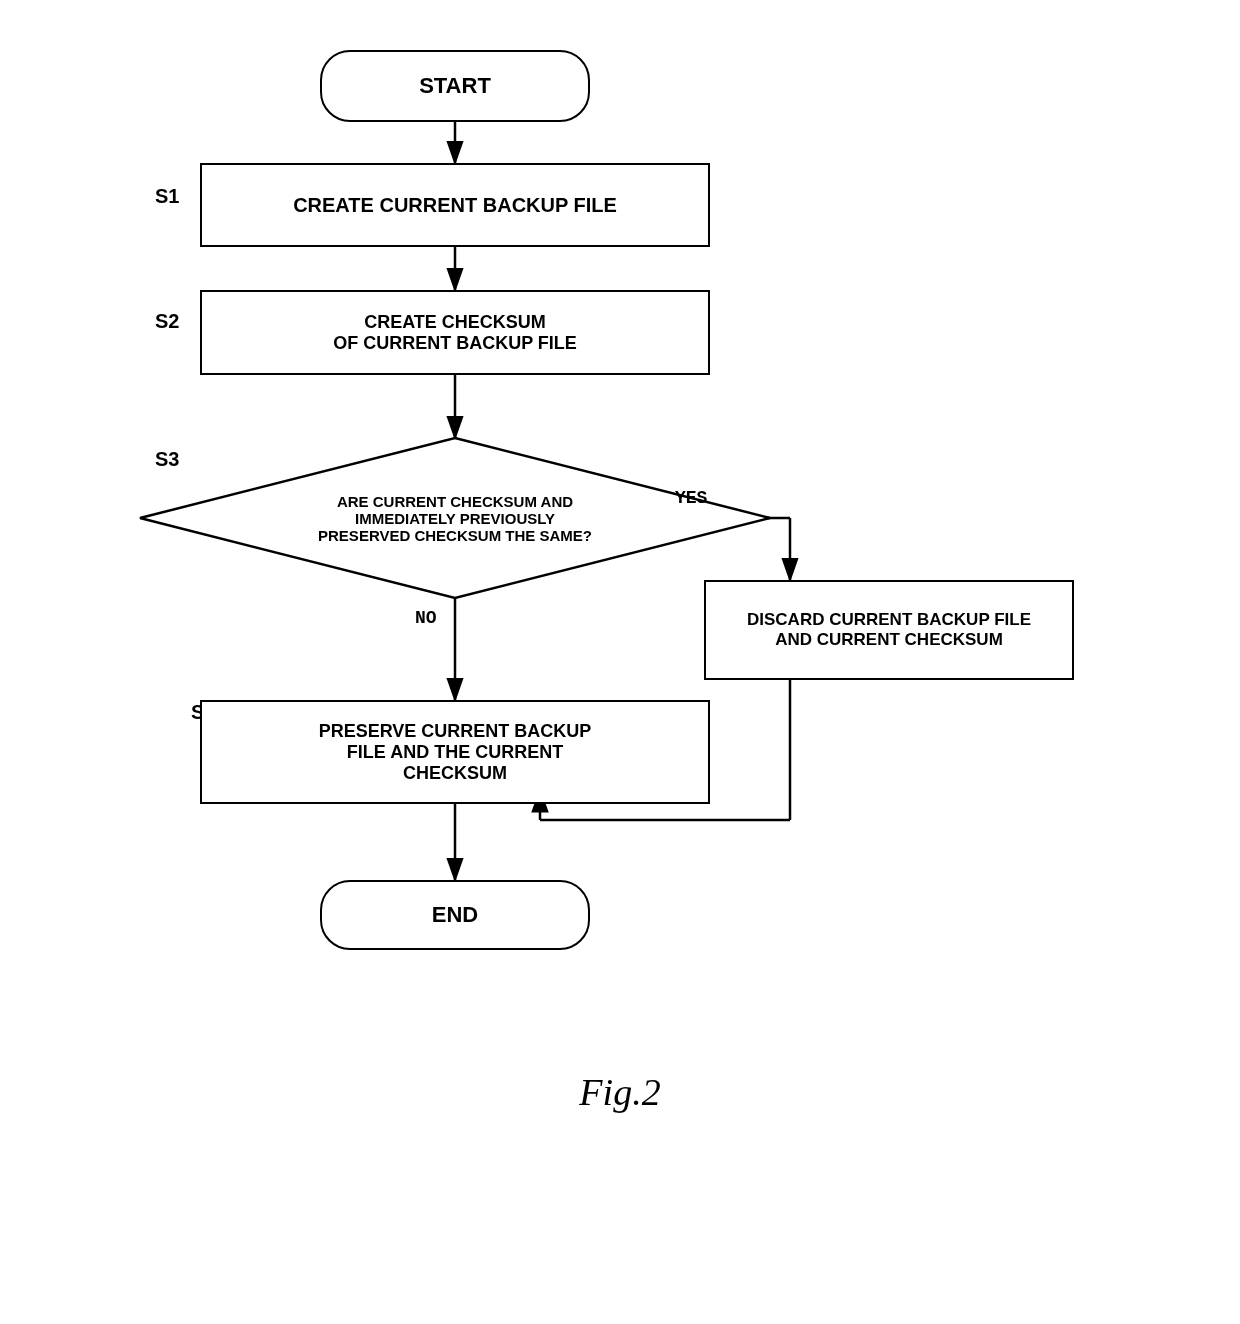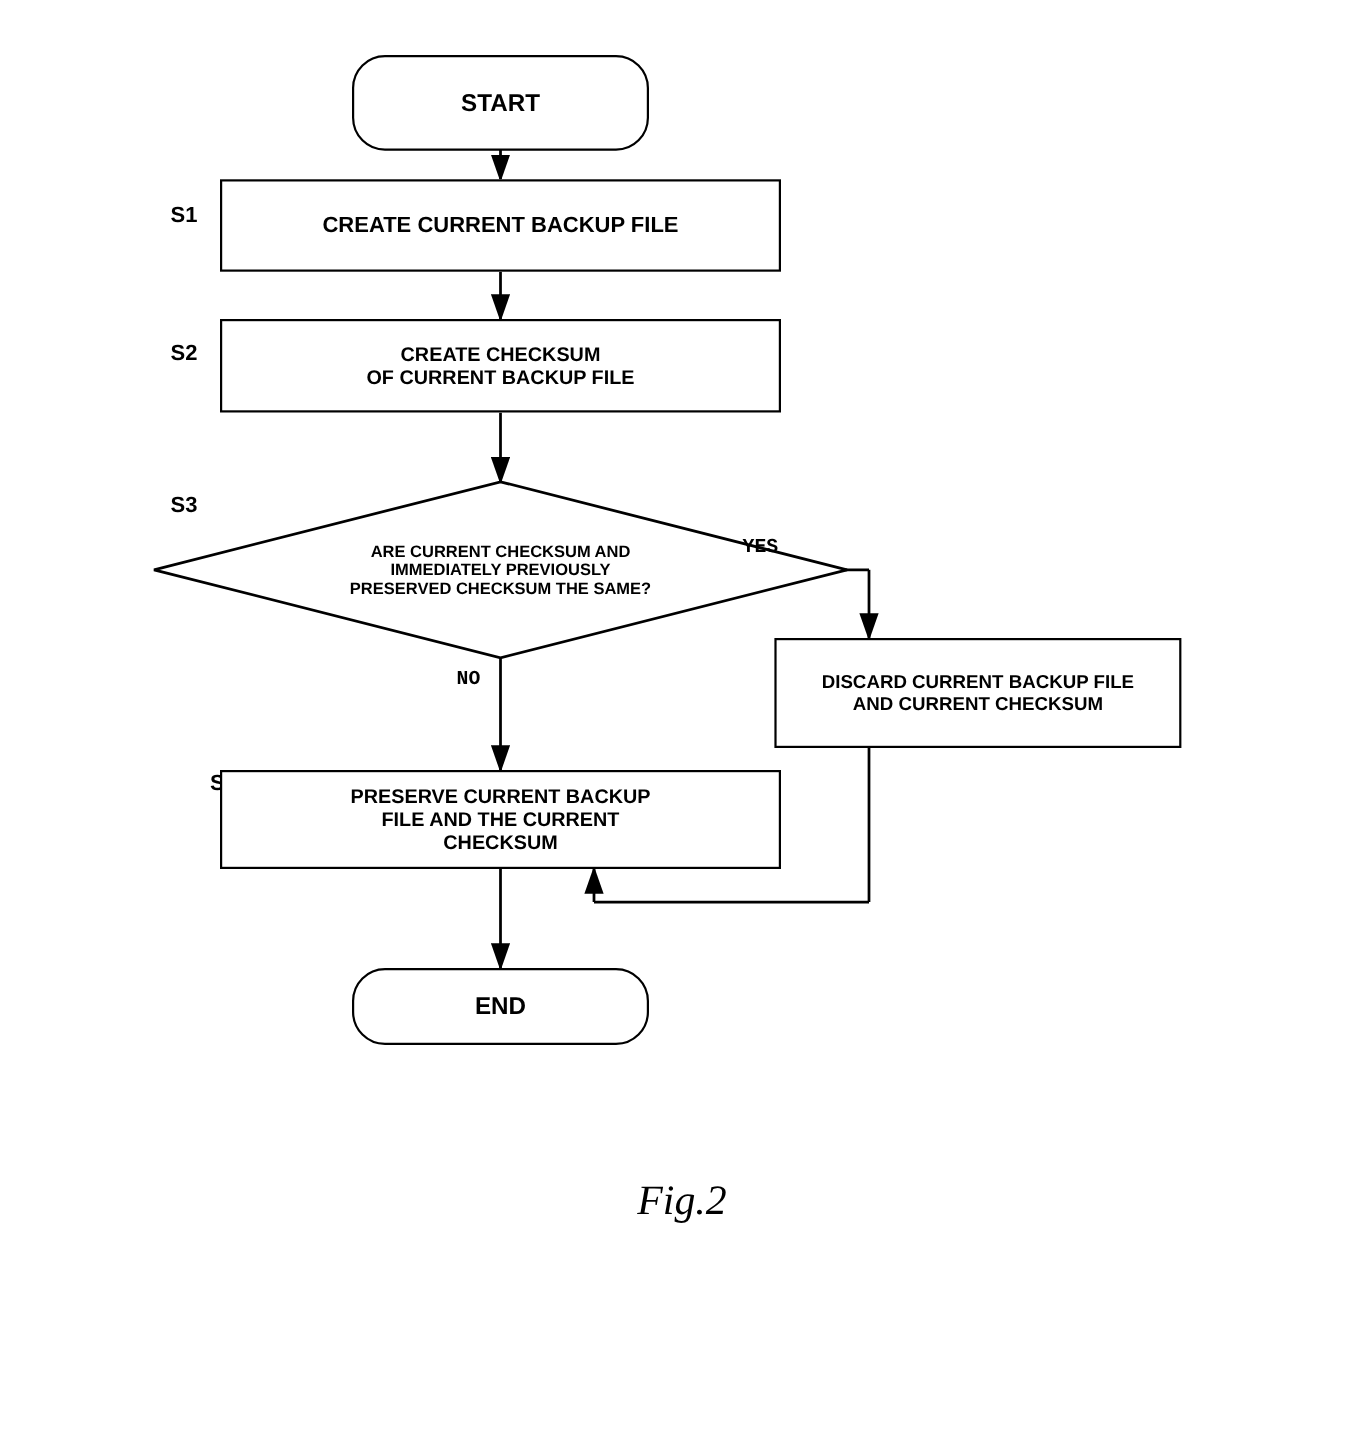--- a/index.html
+++ b/index.html
@@ -116,21 +116,21 @@
     <line x1="665" y1="498" x2="790" y2="498" stroke="#000" stroke-width="2.5"></line>
     <line x1="790" y1="498" x2="790" y2="560" stroke="#000" stroke-width="2.5" marker-end="url(#arrow)"></line>
 
     <line x1="790" y1="660" x2="790" y2="800" stroke="#000" stroke-width="2.5"></line>
     <line x1="790" y1="800" x2="540" y2="800" stroke="#000" stroke-width="2.5"></line>
     <line x1="540" y1="800" x2="540" y2="770" stroke="#000" stroke-width="2.5" marker-end="url(#arrow)"></line>
 
     <line x1="455" y1="770" x2="455" y2="860" stroke="#000" stroke-width="2.5" marker-end="url(#arrow)"></line>
   </svg>
 
-  <div class="fc-element rounded-rect" style="left:320px; top:30px; width:270px; height:87px; font-size:22px;">START</div>
+  <div class="fc-element rounded-rect" style="left:320px; top:30px; width:270px; height:72px; font-size:22px;">START</div>
 
   <div class="step-label" style="left:155px; top:165px;">S1</div>
 
   <div class="fc-element rect" style="left:200px; top:143px; width:510px; height:84px; font-size:20px;">CREATE CURRENT BACKUP FILE</div>
 
   <div class="step-label" style="left:155px; top:290px;">S2</div>
 
   <div class="fc-element rect" style="left:200px; top:270px; width:510px; height:85px; font-size:18px; white-space:pre-line;">
     <span>CREATE CHECKSUM<br>OF CURRENT BACKUP FILE</span>
   </div>
@@ -151,21 +151,21 @@
   <div class="branch-label" style="left:675px; top:468px;">YES</div>
 
   <div class="step-label" style="left:720px; top:562px;">S4</div>
 
   <div class="fc-element rect" style="left:704px; top:560px; width:370px; height:100px; font-size:17px; white-space:pre-line;">
     <span>DISCARD CURRENT BACKUP FILE<br>AND CURRENT CHECKSUM</span>
   </div>
 
   <div class="step-label" style="left:155px; top:681px;margin-left:36px;">S5</div>
 
-  <div class="fc-element rect" style="left:200px; top:680px; width:510px; height:90px; font-size:18px; white-space:pre-line;">
+  <div class="fc-element rect" style="left:200px; top:680px; width:510px; height:104px; font-size:18px; white-space:pre-line;">
     <span>PRESERVE CURRENT BACKUP<br>FILE AND THE CURRENT<br>CHECKSUM</span>
   </div>
 
   <div class="fc-element rounded-rect" style="left:320px; top:860px; width:270px; height:70px; font-size:22px;">END</div>
 
   <div class="caption" style="left:0; right:0; bottom:20px; bottom: 10px; top:1050px; width:100%; text-align:center;">Fig.2</div>
 
 </div>
 
 </body></html>

